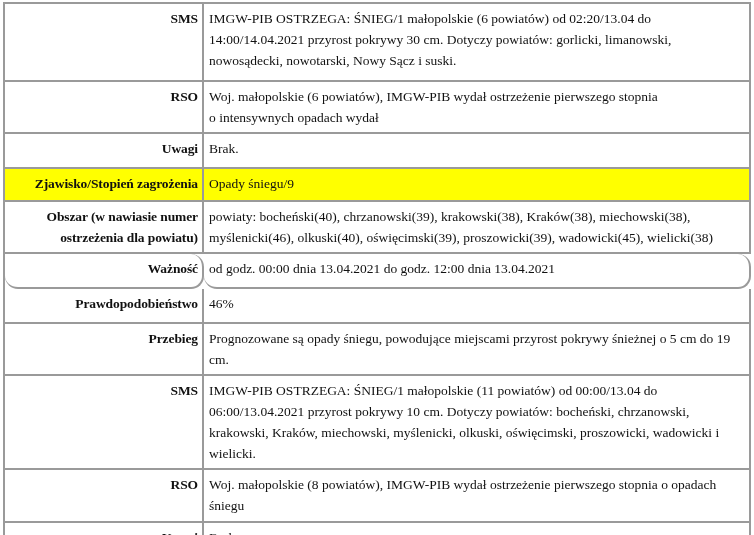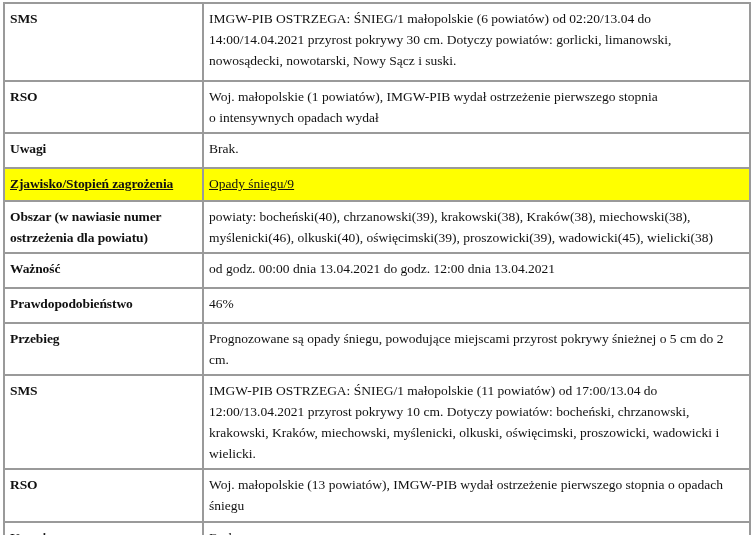--- a/index.html
+++ b/index.html
@@ -29,52 +29,53 @@
       border-right: 2px solid #9a9a9a;
       border-bottom: 2px solid #9a9a9a;
       padding: 4px 4px 4px 5px;
       vertical-align: top;
       line-height: 21px;
     }
     td.label {
       width: 188px;
       font-weight: bold;
       letter-spacing: -0.1px;
+      text-align: right;
     }
     td.value {
       font-weight: normal;
     }
     tr.highlight td {
       background: #ffff00;
     }
     
     tr.r-sms1 td { height: 68px; }
     tr.r-rso1 td { height: 39px; }
     tr.r-uwagi1 td { height: 25px; }
-    tr.r-zjaw td { height: 23px; text-decoration: underline; }
+    tr.r-zjaw td { height: 23px; }
     tr.r-obszar td { height: 42px; margin-top: 37px; }
-    tr.r-waz td { height: 25px; }
+    tr.r-waz td { height: 25px; border-radius: 13px; }
     tr.r-praw td { height: 25px; }
     tr.r-przeb td { height: 39px; }
     tr.r-sms2 td { height: 84px; }
     tr.r-rso2 td { height: 43px; }
     tr.r-uwagi2 td { height: 26px; }
   </style>
 </head>
 <body>
 
 <table class="warning-table">
   <tbody>
     <tr class="r-sms1">
       <td class="label">SMS</td>
       <td class="value">IMGW-PIB OSTRZEGA: ŚNIEG/1 małopolskie (6 powiatów) od 02:20/13.04 do 14:00/14.04.2021 przyrost pokrywy 30 cm. Dotyczy powiatów: gorlicki, limanowski, nowosądecki, nowotarski, Nowy Sącz i suski.</td>
     </tr>
     <tr class="r-rso1">
       <td class="label">RSO</td>
-      <td class="value"><span>Woj. małopolskie (1 powiatów), IMGW-PIB wydał ostrzeżenie pierwszego stopnia</span><br><span>o intensywnych opadach wydał</span></td>
+      <td class="value"><span>Woj. małopolskie (6 powiatów), IMGW-PIB wydał ostrzeżenie pierwszego stopnia</span><br><span>o intensywnych opadach wydał</span></td>
     </tr>
     <tr class="r-uwagi1">
       <td class="label">Uwagi</td>
       <td class="value">Brak.</td>
     </tr>
     <tr class="r-zjaw highlight">
       <td class="label">Zjawisko/Stopień zagrożenia</td>
       <td class="value">Opady śniegu/9</td>
     </tr>
     <tr class="r-obszar">
@@ -84,28 +85,28 @@
     <tr class="r-waz">
       <td class="label">Ważność</td>
       <td class="value">od godz. 00:00 dnia 13.04.2021 do godz. 12:00 dnia 13.04.2021</td>
     </tr>
     <tr class="r-praw">
       <td class="label">Prawdopodobieństwo</td>
       <td class="value">46%</td>
     </tr>
     <tr class="r-przeb">
       <td class="label">Przebieg</td>
-      <td class="value">Prognozowane są opady śniegu, powodujące miejscami przyrost pokrywy śnieżnej o 5 cm do 2 cm.</td>
+      <td class="value">Prognozowane są opady śniegu, powodujące miejscami przyrost pokrywy śnieżnej o 5 cm do 19 cm.</td>
     </tr>
     <tr class="r-sms2">
       <td class="label">SMS</td>
-      <td class="value">IMGW-PIB OSTRZEGA: ŚNIEG/1 małopolskie (11 powiatów) od 17:00/13.04 do 12:00/13.04.2021 przyrost pokrywy 10 cm. Dotyczy powiatów: bocheński, chrzanowski, krakowski, Kraków, miechowski, myślenicki, olkuski, oświęcimski, proszowicki, wadowicki i wielicki.</td>
+      <td class="value">IMGW-PIB OSTRZEGA: ŚNIEG/1 małopolskie (11 powiatów) od 00:00/13.04 do 06:00/13.04.2021 przyrost pokrywy 10 cm. Dotyczy powiatów: bocheński, chrzanowski, krakowski, Kraków, miechowski, myślenicki, olkuski, oświęcimski, proszowicki, wadowicki i wielicki.</td>
     </tr>
     <tr class="r-rso2">
       <td class="label">RSO</td>
-      <td class="value">Woj. małopolskie (13 powiatów), IMGW-PIB wydał ostrzeżenie pierwszego stopnia o opadach śniegu</td>
+      <td class="value">Woj. małopolskie (8 powiatów), IMGW-PIB wydał ostrzeżenie pierwszego stopnia o opadach śniegu</td>
     </tr>
     <tr class="r-uwagi2">
       <td class="label">Uwagi</td>
       <td class="value">Brak.</td>
     </tr>
   </tbody>
 </table>
 
 </body></html>

